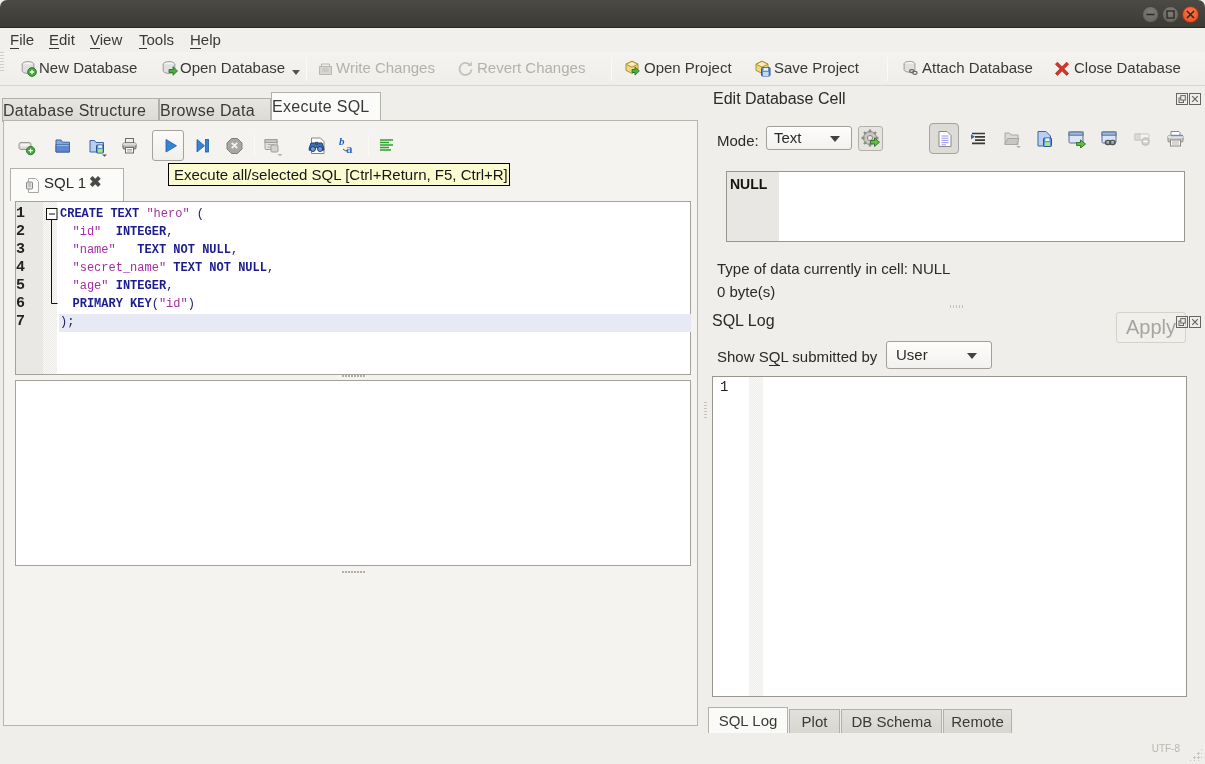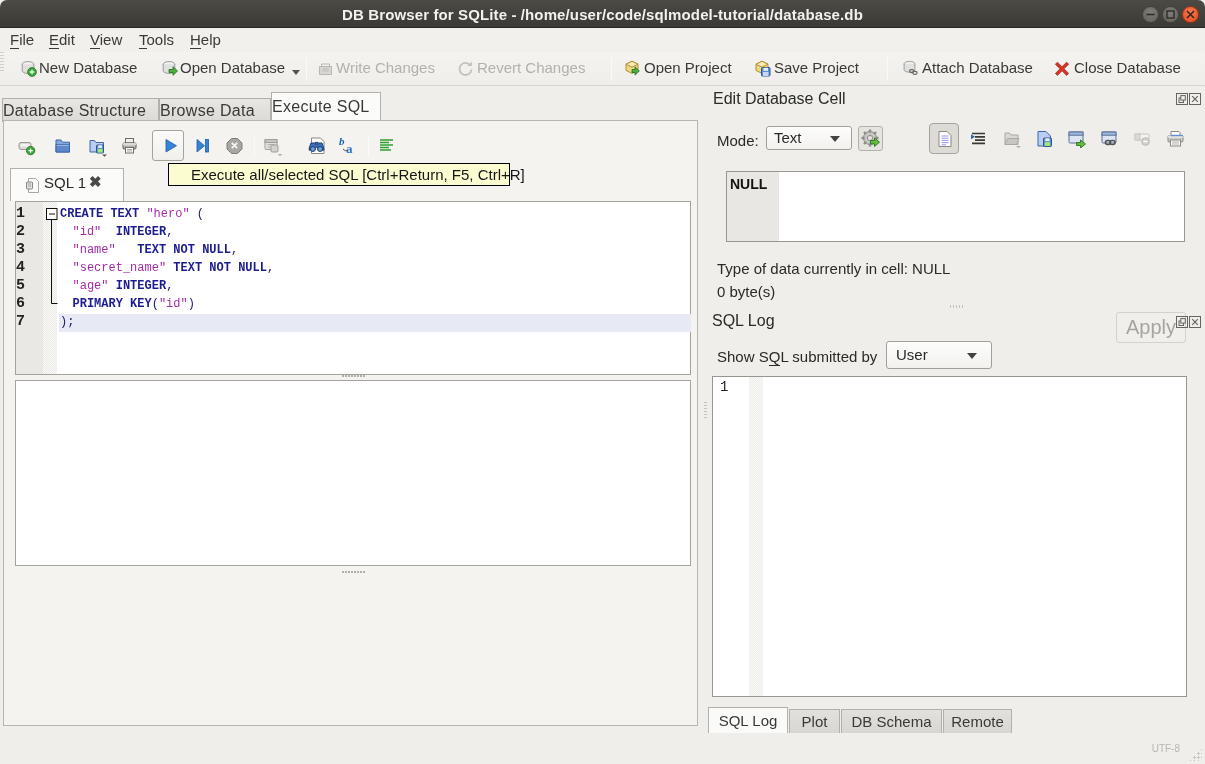--- a/index.html
+++ b/index.html
@@ -55,21 +55,21 @@
   background-image:conic-gradient(#ebeae7 25%, #f9f9f7 25% 50%, #ebeae7 50% 75%, #f9f9f7 75%);
   background-size:2px 2px; }
 .lnum { position:absolute; left:0px; width:22px; font:bold 15px "Liberation Mono", monospace; color:#24241f; line-height:18px; }
 .cline { position:absolute; left:44px; font:12px "Liberation Mono", monospace; color:#1c1c64;
   line-height:18px; white-space:pre; }
 .kw { color:#1c1c8f; font-weight:bold; }
 .str { color:#a42ca4; }
 #curline { position:absolute; left:43px; top:112px; width:632px; height:18px; background:#e7eaf4; }
 
 #tooltip { left:168px; top:163px; width:342px; height:23px; background:#fcfcd1;
-  border:1px solid #000; font-size:15px; color:#161616; line-height:21px; padding-left:22px;
+  border:1px solid #000; font-size:15px; color:#161616; line-height:21px; padding-left:5px;
   white-space:nowrap; z-index:50; }
 
 .docktitle { position:absolute; font-size:15px; color:#2a2a27; }
 .dockbtns { position:absolute; width:26px; height:13px; }
 .combo { position:absolute; background:linear-gradient(#fdfdfc,#f2f1ee);
   border:1px solid #a39f98; border-radius:3px; font-size:15px; color:#2a2a27; }
 .combo .arrow { position:absolute; width:0; height:0; border:5px solid transparent;
   border-top:6px solid #43423e; }
 .btn { position:absolute; background:linear-gradient(#fbfaf9,#eceae6);
   border:1px solid #a39f98; border-radius:3px; font-size:20px; color:#2a2a27;
@@ -83,21 +83,20 @@
   background-size:2px 2px; }
 .docktab { position:absolute; font-size:15px; color:#3a3935; text-align:center;
   background:linear-gradient(#e3e1dd,#d8d6d1); border:1px solid #b3b0aa; border-bottom:none; }
 .docktab.active { background:#fafaf8; }
 #statusutf { right:25px; top:743px; font-size:10px; color:#b9b7b1; }
 </style>
 </head>
 <body>
 
 <div class="abs" id="titlebar">
-  <div class="abs" id="title-text">DB Browser for SQLite - /home/user/code/sqlmodel-tutorial/database.db</div>
   <div class="abs winbtn" style="left:1142px;background:radial-gradient(circle at 50% 35%,#807d77,#635f5a);border:1px solid #44423e;">
     <svg width="15" height="15">
         <line x1="3.5" y1="7.5" x2="11.5" y2="7.5" stroke="#2e2d29" stroke-width="1.6"></line>
       </svg>
   </div>
   <div class="abs winbtn" style="left:1162px;background:radial-gradient(circle at 50% 35%,#807d77,#635f5a);border:1px solid #44423e;">
     <svg width="15" height="15">
         <rect x="4" y="4" width="7" height="7" fill="none" stroke="#2e2d29" stroke-width="1.4"></rect>
       </svg>
   </div>

